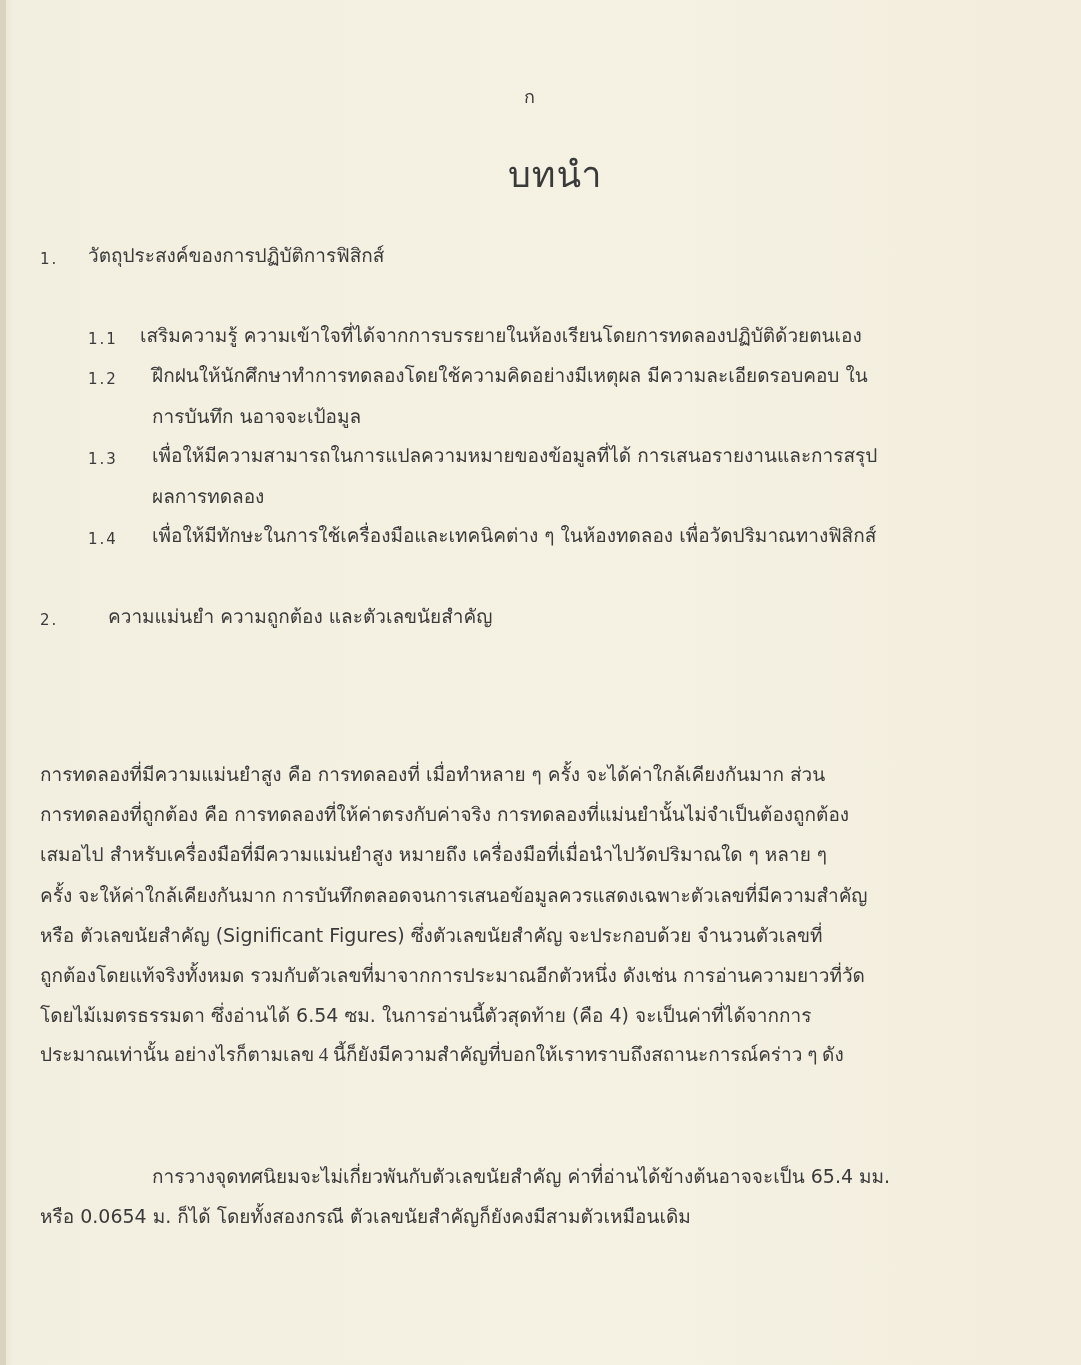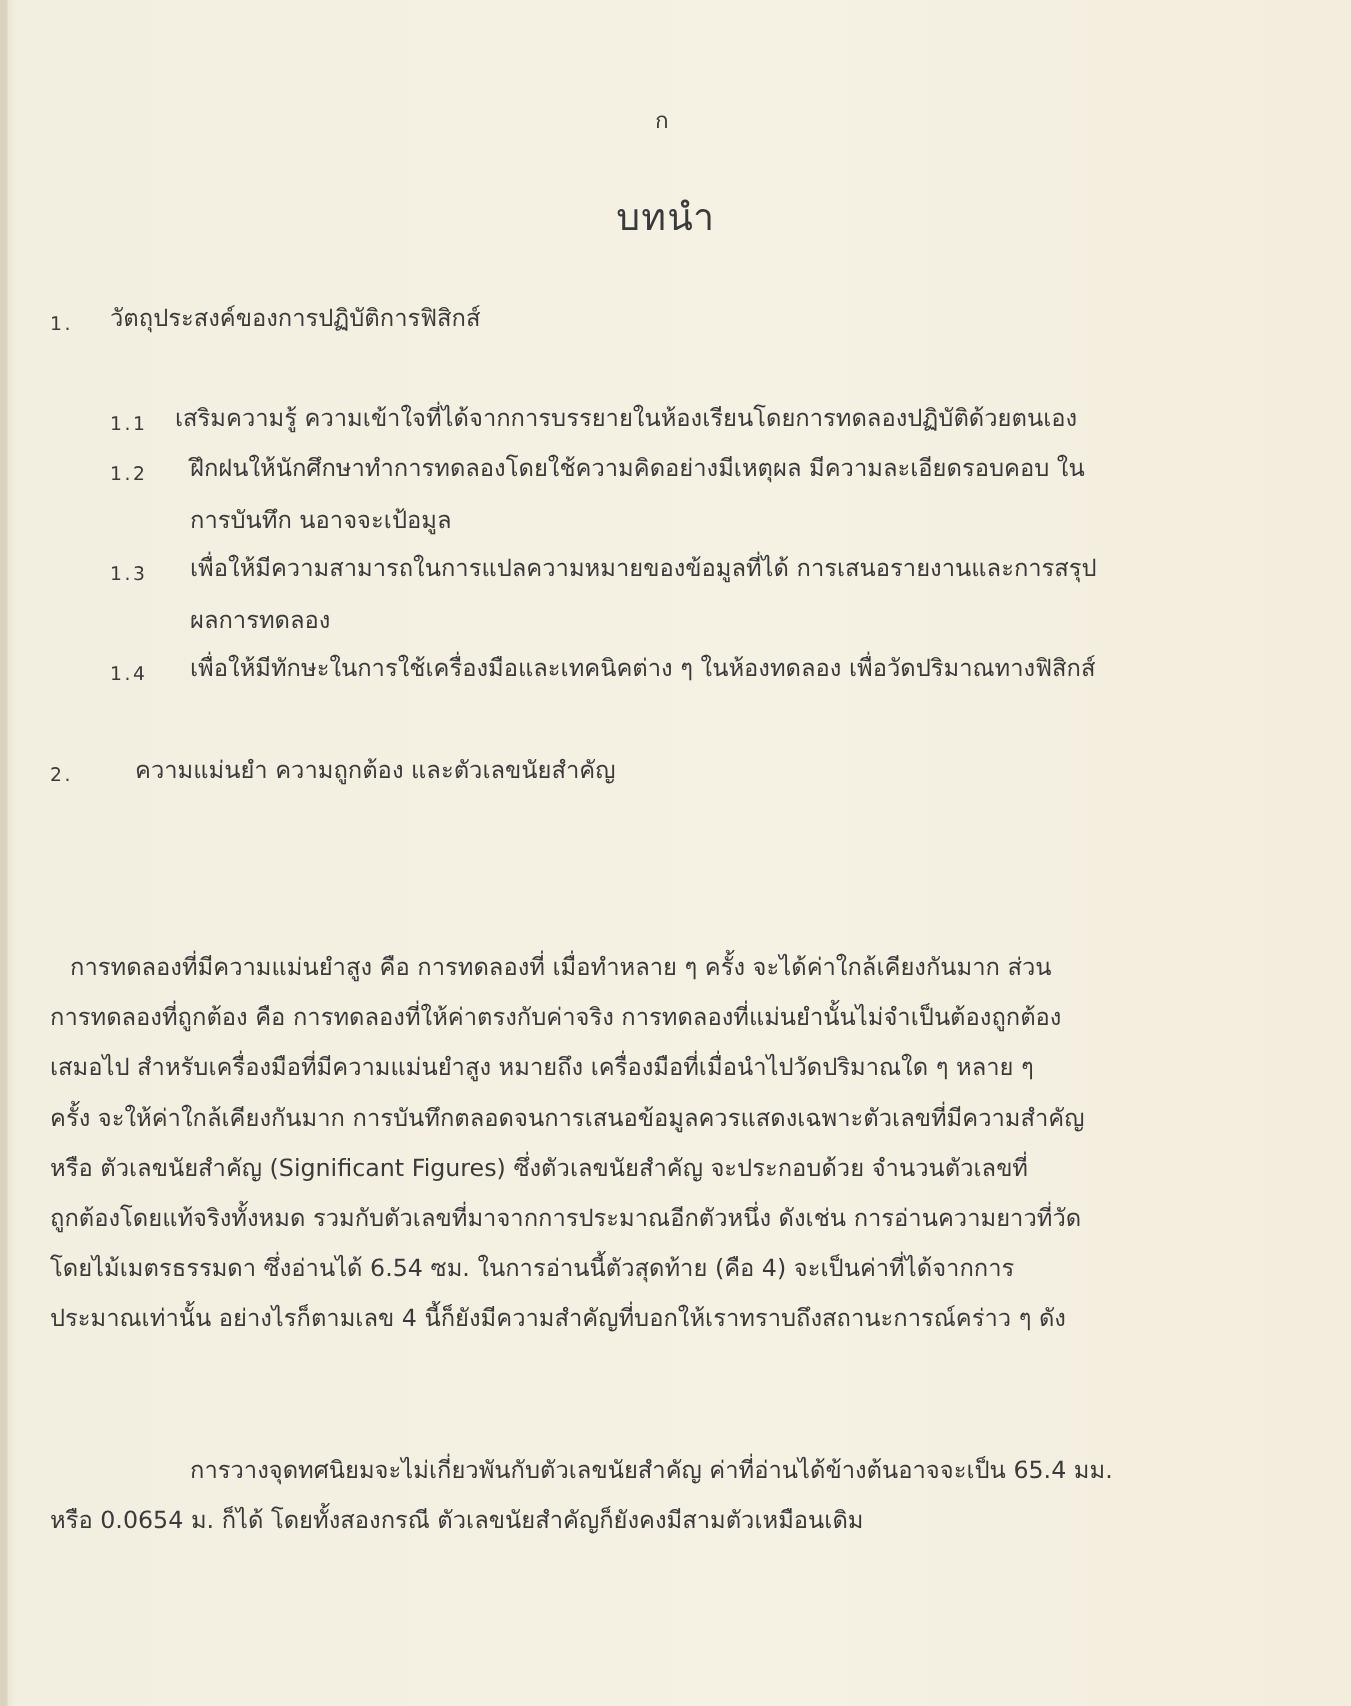--- a/index.html
+++ b/index.html
@@ -11,21 +11,21 @@
       color: #3a3a3a;
     }
     .page {
       position: absolute; inset: 0;
       background:
         linear-gradient(90deg, #e6e1cf 0px, #f3efe0 14px, #f5f1e3 60%, #f2eddc 100%);
     }
     .leftedge { position:absolute; left:0; top:0; width:6px; height:100%; background:#d9d3bf; }
     .t { position: absolute; white-space: nowrap; font-size: 19px; line-height: 26px; }
     .pageno { left: 524px; top: 84px; font-size: 18px; }
-    .title { left: 493px; top: 156px; font-size: 30px; line-height: 38px; letter-spacing: 1px; }
+    .title { left: 508px; top: 156px; font-size: 36px; line-height: 38px; letter-spacing: 1px; }
     .num { font-size: 15px; letter-spacing: 2px; }
     .latin { letter-spacing: 3.5px; font-size: 16px; }
   </style>
 </head>
 <body>
 
 <div class="page">
   <div class="leftedge"></div>
 
   <div class="t pageno">ก</div>
@@ -44,24 +44,24 @@
   <div class="t num" style="left:88px; top:446px;">1.3</div>
   <div class="t" style="left:152px; top:442px;">เพื่อให้มีความสามารถในการแปลความหมายของข้อมูลที่ได้  การเสนอรายงานและการสรุป</div>
   <div class="t" style="left:152px; top:483px;">ผลการทดลอง</div>
 
   <div class="t num" style="left:88px; top:526px;">1.4</div>
   <div class="t" style="left:152px; top:522px;">เพื่อให้มีทักษะในการใช้เครื่องมือและเทคนิคต่าง ๆ ในห้องทดลอง  เพื่อวัดปริมาณทางฟิสิกส์</div>
 
   <div class="t num" style="left:40px; top:607px;">2.</div>
   <div class="t" style="left:88px; top:603px;margin-left:20px;">ความแม่นยำ  ความถูกต้อง  และตัวเลขนัยสำคัญ</div>
 
-  <div class="t" style="left:56px; top:761px;">การทดลองที่มีความแม่นยำสูง  คือ  การทดลองที่     เมื่อทำหลาย  ๆ  ครั้ง  จะได้ค่าใกล้เคียงกันมาก  ส่วน</div>
+  <div class="t" style="left:40px; top:761px;">การทดลองที่มีความแม่นยำสูง  คือ  การทดลองที่     เมื่อทำหลาย  ๆ  ครั้ง  จะได้ค่าใกล้เคียงกันมาก  ส่วน</div>
   <div class="t" style="left:40px; top:801px;">การทดลองที่ถูกต้อง    คือ  การทดลองที่ให้ค่าตรงกับค่าจริง    การทดลองที่แม่นยำนั้นไม่จำเป็นต้องถูกต้อง</div>
   <div class="t" style="left:40px; top:841px;">เสมอไป   สำหรับเครื่องมือที่มีความแม่นยำสูง  หมายถึง   เครื่องมือที่เมื่อนำไปวัดปริมาณใด  ๆ  หลาย    ๆ</div>
   <div class="t" style="left:40px; top:882px;">ครั้ง  จะให้ค่าใกล้เคียงกันมาก    การบันทึกตลอดจนการเสนอข้อมูลควรแสดงเฉพาะตัวเลขที่มีความสำคัญ</div>
   <div class="t" style="left:40px; top:922px;">หรือ  ตัวเลขนัยสำคัญ  (Significant Figures)  ซึ่งตัวเลขนัยสำคัญ  จะประกอบด้วย  จำนวนตัวเลขที่</div>
   <div class="t" style="left:40px; top:962px;">ถูกต้องโดยแท้จริงทั้งหมด  รวมกับตัวเลขที่มาจากการประมาณอีกตัวหนึ่ง  ดังเช่น    การอ่านความยาวที่วัด</div>
   <div class="t" style="left:40px; top:1002px;">โดยไม้เมตรธรรมดา    ซึ่งอ่านได้  6.54  ซม.  ในการอ่านนี้ตัวสุดท้าย  (คือ  4)    จะเป็นค่าที่ได้จากการ</div>
-  <div class="t" style="left:40px; top:1042px;">ประมาณเท่านั้น  อย่างไรก็ตามเลข  4  นี้ก็ยังมีความสำคัญที่บอกให้เราทราบถึงสถานะการณ์คร่าว  ๆ    ดัง</div>
+  <div class="t" style="left:40px; top:1042px;font-family:Liberation Serif, serif;">ประมาณเท่านั้น  อย่างไรก็ตามเลข  4  นี้ก็ยังมีความสำคัญที่บอกให้เราทราบถึงสถานะการณ์คร่าว  ๆ    ดัง</div>
 
   <div class="t" style="left:152px; top:1163px;">การวางจุดทศนิยมจะไม่เกี่ยวพันกับตัวเลขนัยสำคัญ  ค่าที่อ่านได้ข้างต้นอาจจะเป็น  65.4  มม.</div>
   <div class="t" style="left:40px; top:1203px;">หรือ  0.0654  ม.  ก็ได้  โดยทั้งสองกรณี  ตัวเลขนัยสำคัญก็ยังคงมีสามตัวเหมือนเดิม</div>
 </div>
 
 </body></html>

